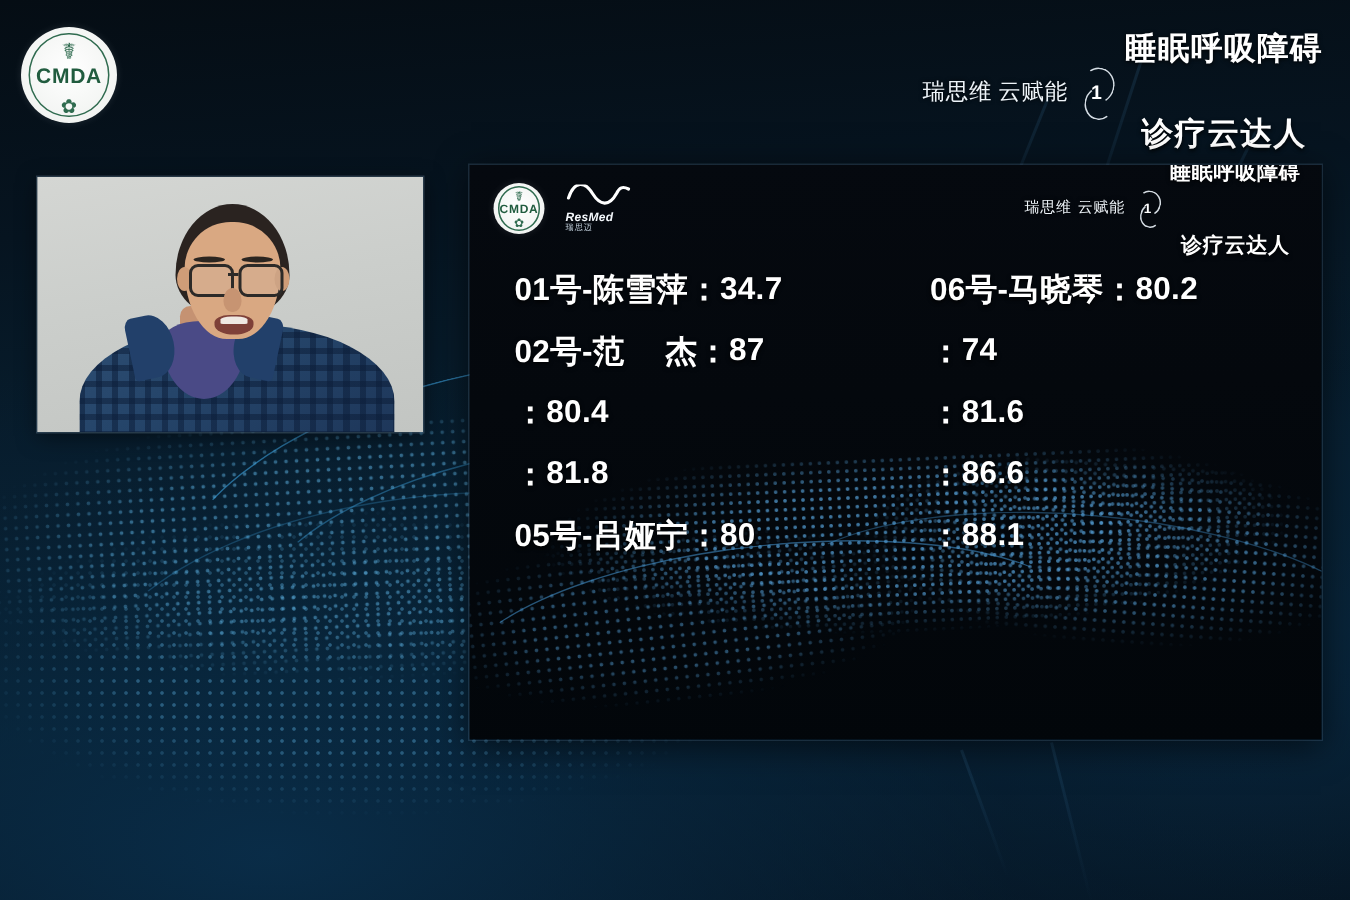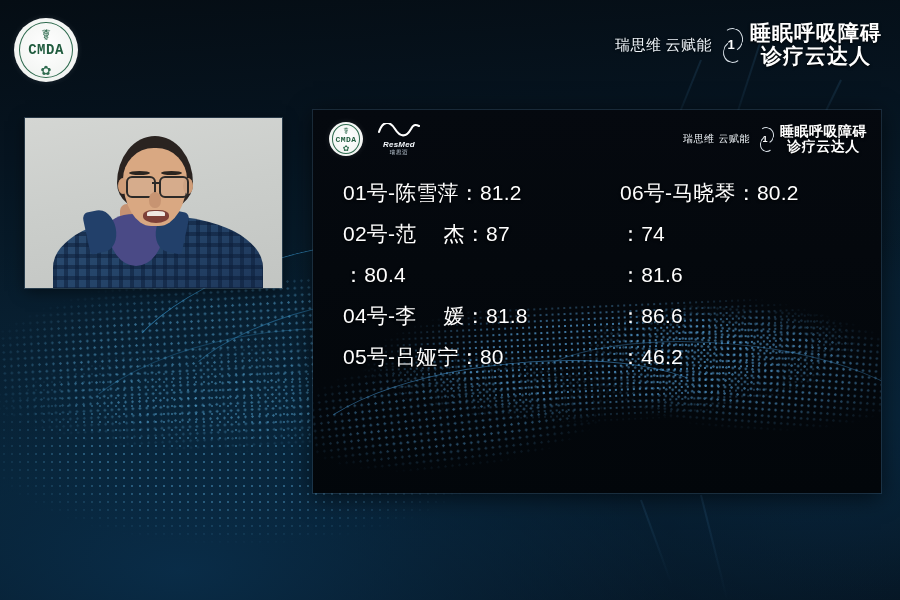--- a/index.html
+++ b/index.html
@@ -83,21 +83,21 @@
     position: absolute;
     left: 8%; top: 6%; right: 8%; bottom: 6%;
     border-radius: 50%;
     border: 1.5px solid #2f6b4f;
   }
   .cmda-text {
     position: relative;
     color: #215c3f;
     font-weight: bold;
     letter-spacing: 0.5px;
-    font-family: Liberation Mono, monospace;
+    font-family: Liberation Sans, sans-serif;
     z-index: 2;
   }
   .cmda-caduceus {
     position: absolute;
     z-index: 1;
     color: #2f6b4f;
     line-height: 1;
   }
   .cmda-caduceus.top { top: 14%; }
   .cmda-caduceus.bot { bottom: 8%; }
@@ -144,21 +144,21 @@
   }
   .brand-right {
     display: flex;
     flex-direction: column;
     line-height: 1.08;
     font-weight: bold;
     letter-spacing: 1px;
     color: #ffffff;
     text-shadow: 0 1px 3px rgba(0,0,0,.95);
   }
-  .brand-right .r2 { align-self: center; }
+  .brand-right .r2 { align-self: center; margin-top: 34px; }
 
   #brand-top {
     position: absolute;
     right: 18px; top: 22px;
   }
   #brand-top .brand-left { font-size: 15px; }
   #brand-top .brand-mark { width: 26px; height: 34px; }
   #brand-top .brand-mark .hook-a { width: 20px; height: 22px; left: 3px; top: 0px; transform: rotate(14deg); }
   #brand-top .brand-mark .hook-b { width: 18px; height: 20px; left: 5px; top: 13px; transform: rotate(10deg); }
   #brand-top .brand-mark .num { font-size: 13px; }
@@ -324,21 +324,21 @@
   #cmda-logo-panel .cmda-text { font-size: 8px; }
   #cmda-logo-top .cmda-text { font-size: 14px; }
   #cmda-logo-top .cmda-caduceus.top { font-size: 15px; }
   #cmda-logo-top .cmda-caduceus.bot { font-size: 13px; }
   #cmda-logo-panel .cmda-caduceus.top { font-size: 9px; }
   #cmda-logo-panel .cmda-caduceus.bot { font-size: 8px; }
 
   #resmed-logo {
     display: flex;
     flex-direction: column;
-    align-items: center;
+    align-items: flex-start;
     gap: 1px;
   }
   #resmed-wave { display: block; }
   #resmed-word {
     color: #f4f8fc;
     font-size: 8px;
     font-weight: bold;
     font-style: italic;
     letter-spacing: 0.2px;
     line-height: 1;
@@ -368,21 +368,21 @@
     padding: 0 20px 0 30px;
     box-sizing: border-box;
     z-index: 5;
   }
   .score-row {
     height: 41px;
     display: flex;
     align-items: center;
     color: #ffffff;
     font-size: 21px;
-    font-weight: normal;
+    font-weight: bold;
     letter-spacing: 0.2px;
     text-shadow: 0 1px 3px rgba(0,0,0,0.95);
     white-space: pre;
   }
   .score-row .s-label { }
   .score-row .s-colon { }
   .score-row .s-value { }
   .col-right .score-row { padding-left: 18px; }
 </style>
 </head>
@@ -488,49 +488,49 @@
         <div class="brand-right">
           <span class="r1">睡眠呼吸障碍</span>
           <span class="r2">诊疗云达人</span>
         </div>
       </div>
     </div>
 
     <div id="score-grid">
       <div class="col-left">
         <div class="score-row">
-          <span class="s-label">01号-陈雪萍</span><span class="s-colon">：</span><span class="s-value">81.2</span>
+          <span class="s-label">01号-陈雪萍</span><span class="s-colon">：</span><span class="s-value">34.7</span>
         </div>
         <div class="score-row">
           <span class="s-label">02号-范　 杰</span><span class="s-colon">：</span><span class="s-value">87</span>
         </div>
         <div class="score-row">
           <span class="s-colon">：</span><span class="s-value">80.4</span>
         </div>
         <div class="score-row">
-          <span class="s-label">04号-李　 媛</span><span class="s-colon">：</span><span class="s-value">81.8</span>
+          <span class="s-colon">：</span><span class="s-value">81.8</span>
         </div>
         <div class="score-row">
           <span class="s-label">05号-吕娅宁</span><span class="s-colon">：</span><span class="s-value">80</span>
         </div>
       </div>
       <div class="col-right">
         <div class="score-row">
           <span class="s-label">06号-马晓琴</span><span class="s-colon">：</span><span class="s-value">80.2</span>
         </div>
         <div class="score-row">
           <span class="s-colon">：</span><span class="s-value">74</span>
         </div>
         <div class="score-row">
           <span class="s-colon">：</span><span class="s-value">81.6</span>
         </div>
         <div class="score-row">
           <span class="s-colon">：</span><span class="s-value">86.6</span>
         </div>
         <div class="score-row">
-          <span class="s-colon">：</span><span class="s-value">46.2</span>
+          <span class="s-colon">：</span><span class="s-value">88.1</span>
         </div>
       </div>
     </div>
 
   </div>
 
 </div>
 
 </body></html>

